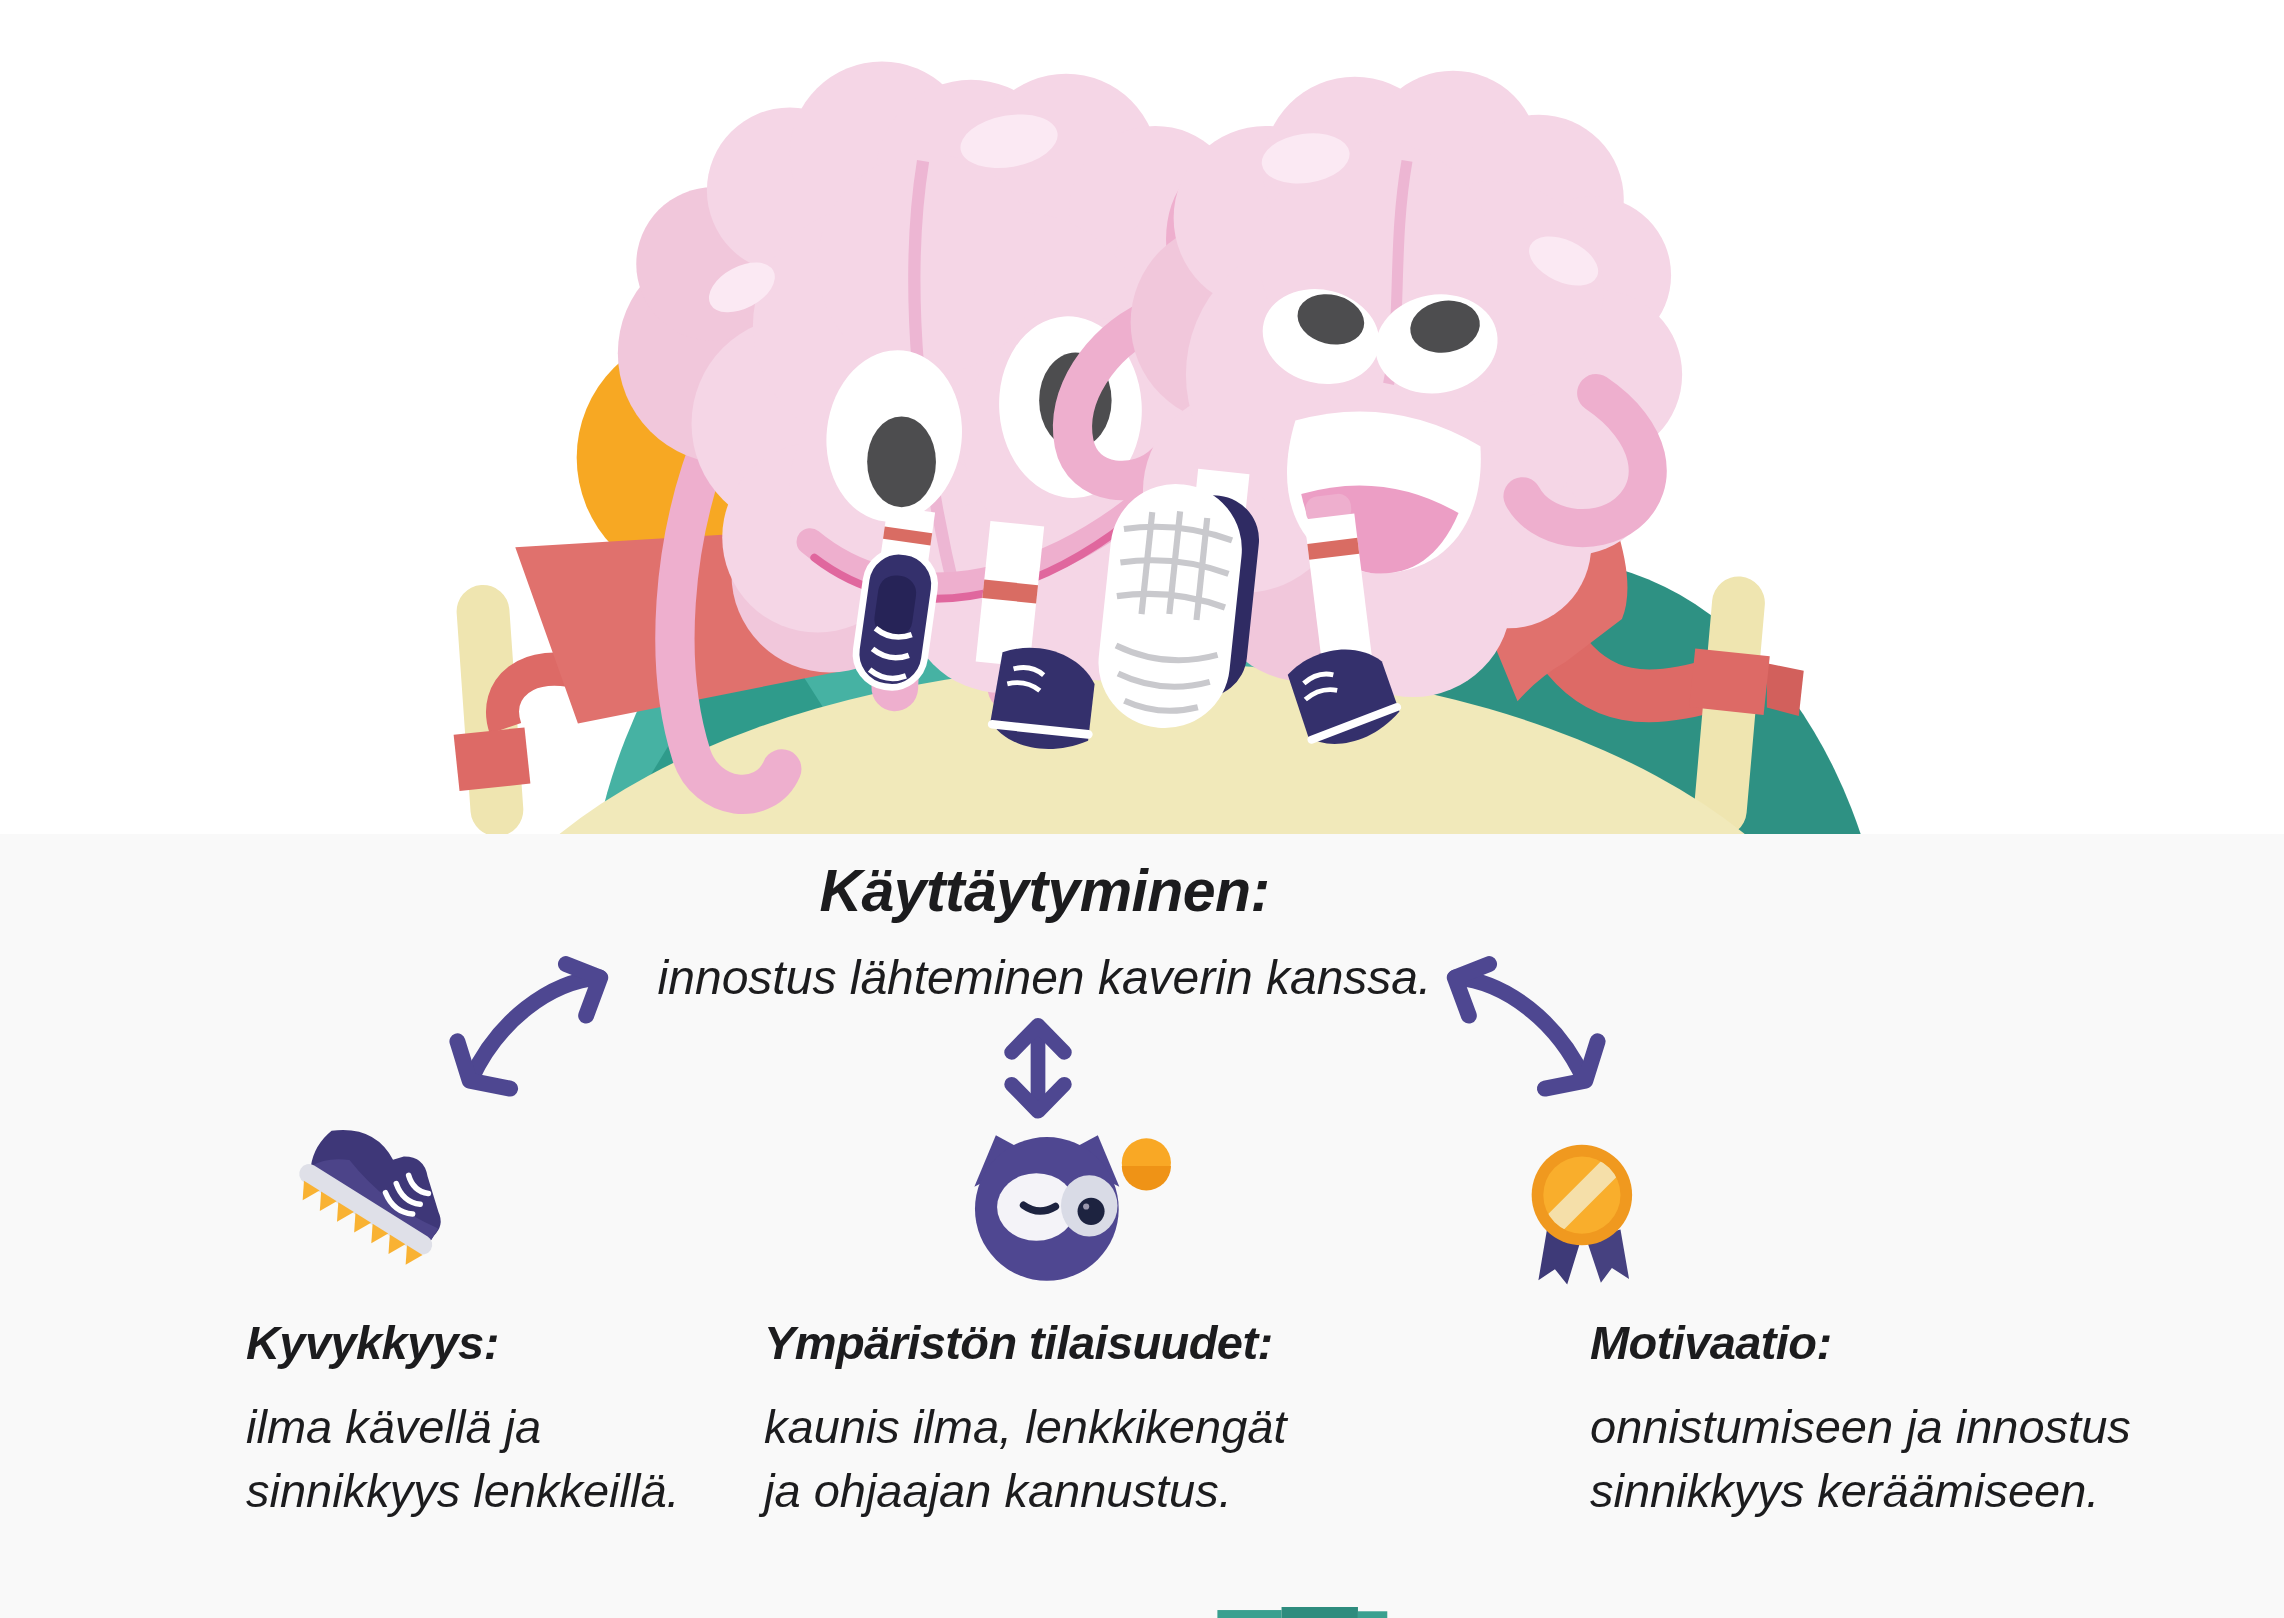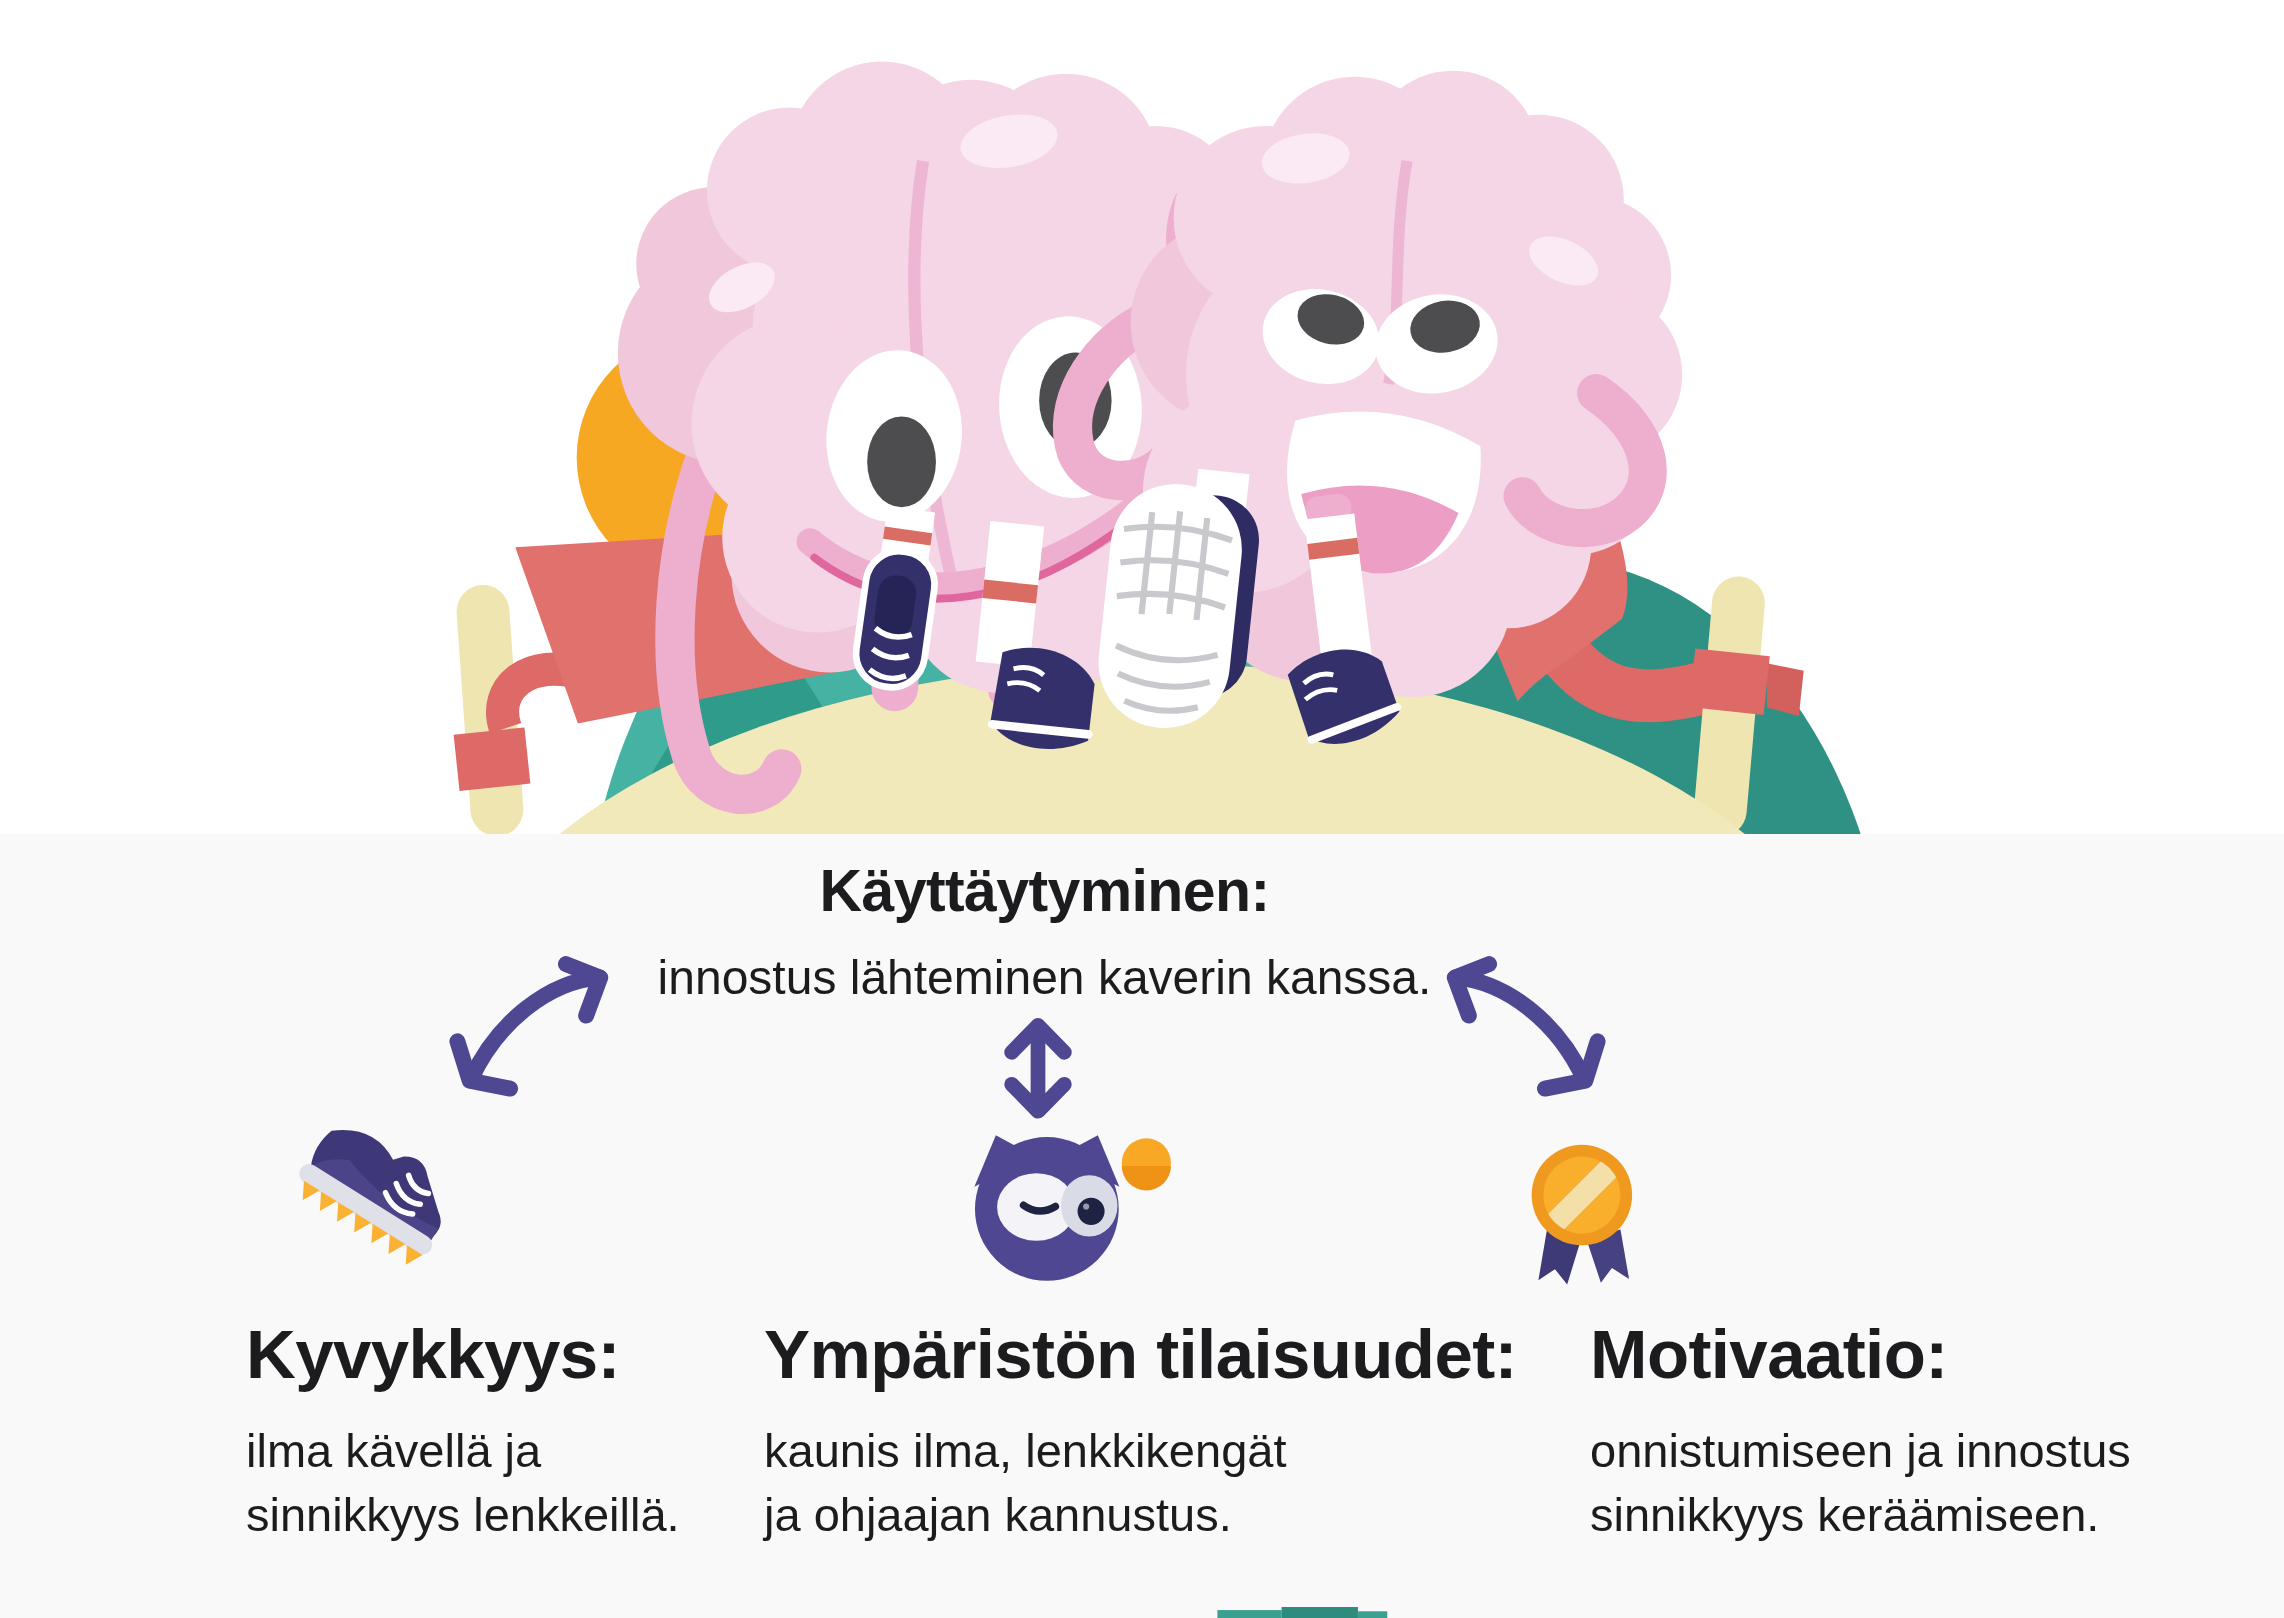--- a/index.html
+++ b/index.html
@@ -1,26 +1,26 @@
 <!DOCTYPE html>
 <html style="font-size:9.8px"><head>
 <meta charset="utf-8">
 <style>
   html,body{margin:0;padding:0;background:#ffffff;}
   .canvas{position:relative;width:2284px;height:1619px;overflow:hidden;background:#ffffff;
-          font-family:"Liberation Sans",sans-serif;color:#1c1c1e;}
+          font-family:"Liberation Sans",sans-serif;color:#1c1c1e;font-style:italic;}
   .hero{position:absolute;left:0;top:0;width:2284px;height:834px;}
   .panel{position:absolute;left:0;top:834px;width:2284px;height:784px;background:#f9f9f9;}
   svg{display:block;overflow:visible;}
   .title-wrap{position:absolute;left:553px;top:859px;width:983px;text-align:center;}
   .behavior-title{font-size:59px;font-weight:700;letter-spacing:-0.6px;line-height:1.1;}
   .behavior-subtitle{margin-top:29.5px;font-size:48px;font-weight:400;line-height:1.05;}
   .col{position:absolute;top:1315px;}
   .col-1{left:246px;}  .col-2{left:764px;}  .col-3{left:1590px;}
-  .col h3{margin:0 0 24.6px 0;font-size:69px;font-weight:700;letter-spacing:-0.6px;}
+  .col h3{margin:0 0 24.6px 0;font-size:47px;font-weight:700;letter-spacing:-0.6px;}
   .col .line{display:block;font-size:47px;line-height:64px;font-weight:400;}
   .arrow{position:absolute;}
   .a-left{left:439px;top:949px;width:187px;height:151px;}
   .a-mid{left:992px;top:1014px;width:92px;height:108px;}
   .a-right{left:1429px;top:949px;width:187px;height:151px;}
   .icon{position:absolute;}
   .i-shoe{left:277px;top:1115px;width:203px;height:184px;}
   .i-owl{left:962px;top:1118px;width:209px;height:172px;}
   .i-medal{left:1509px;top:1128px;width:147px;height:166px;}
   .sliver{position:absolute;left:1217px;top:1607px;width:178px;height:11px;}

